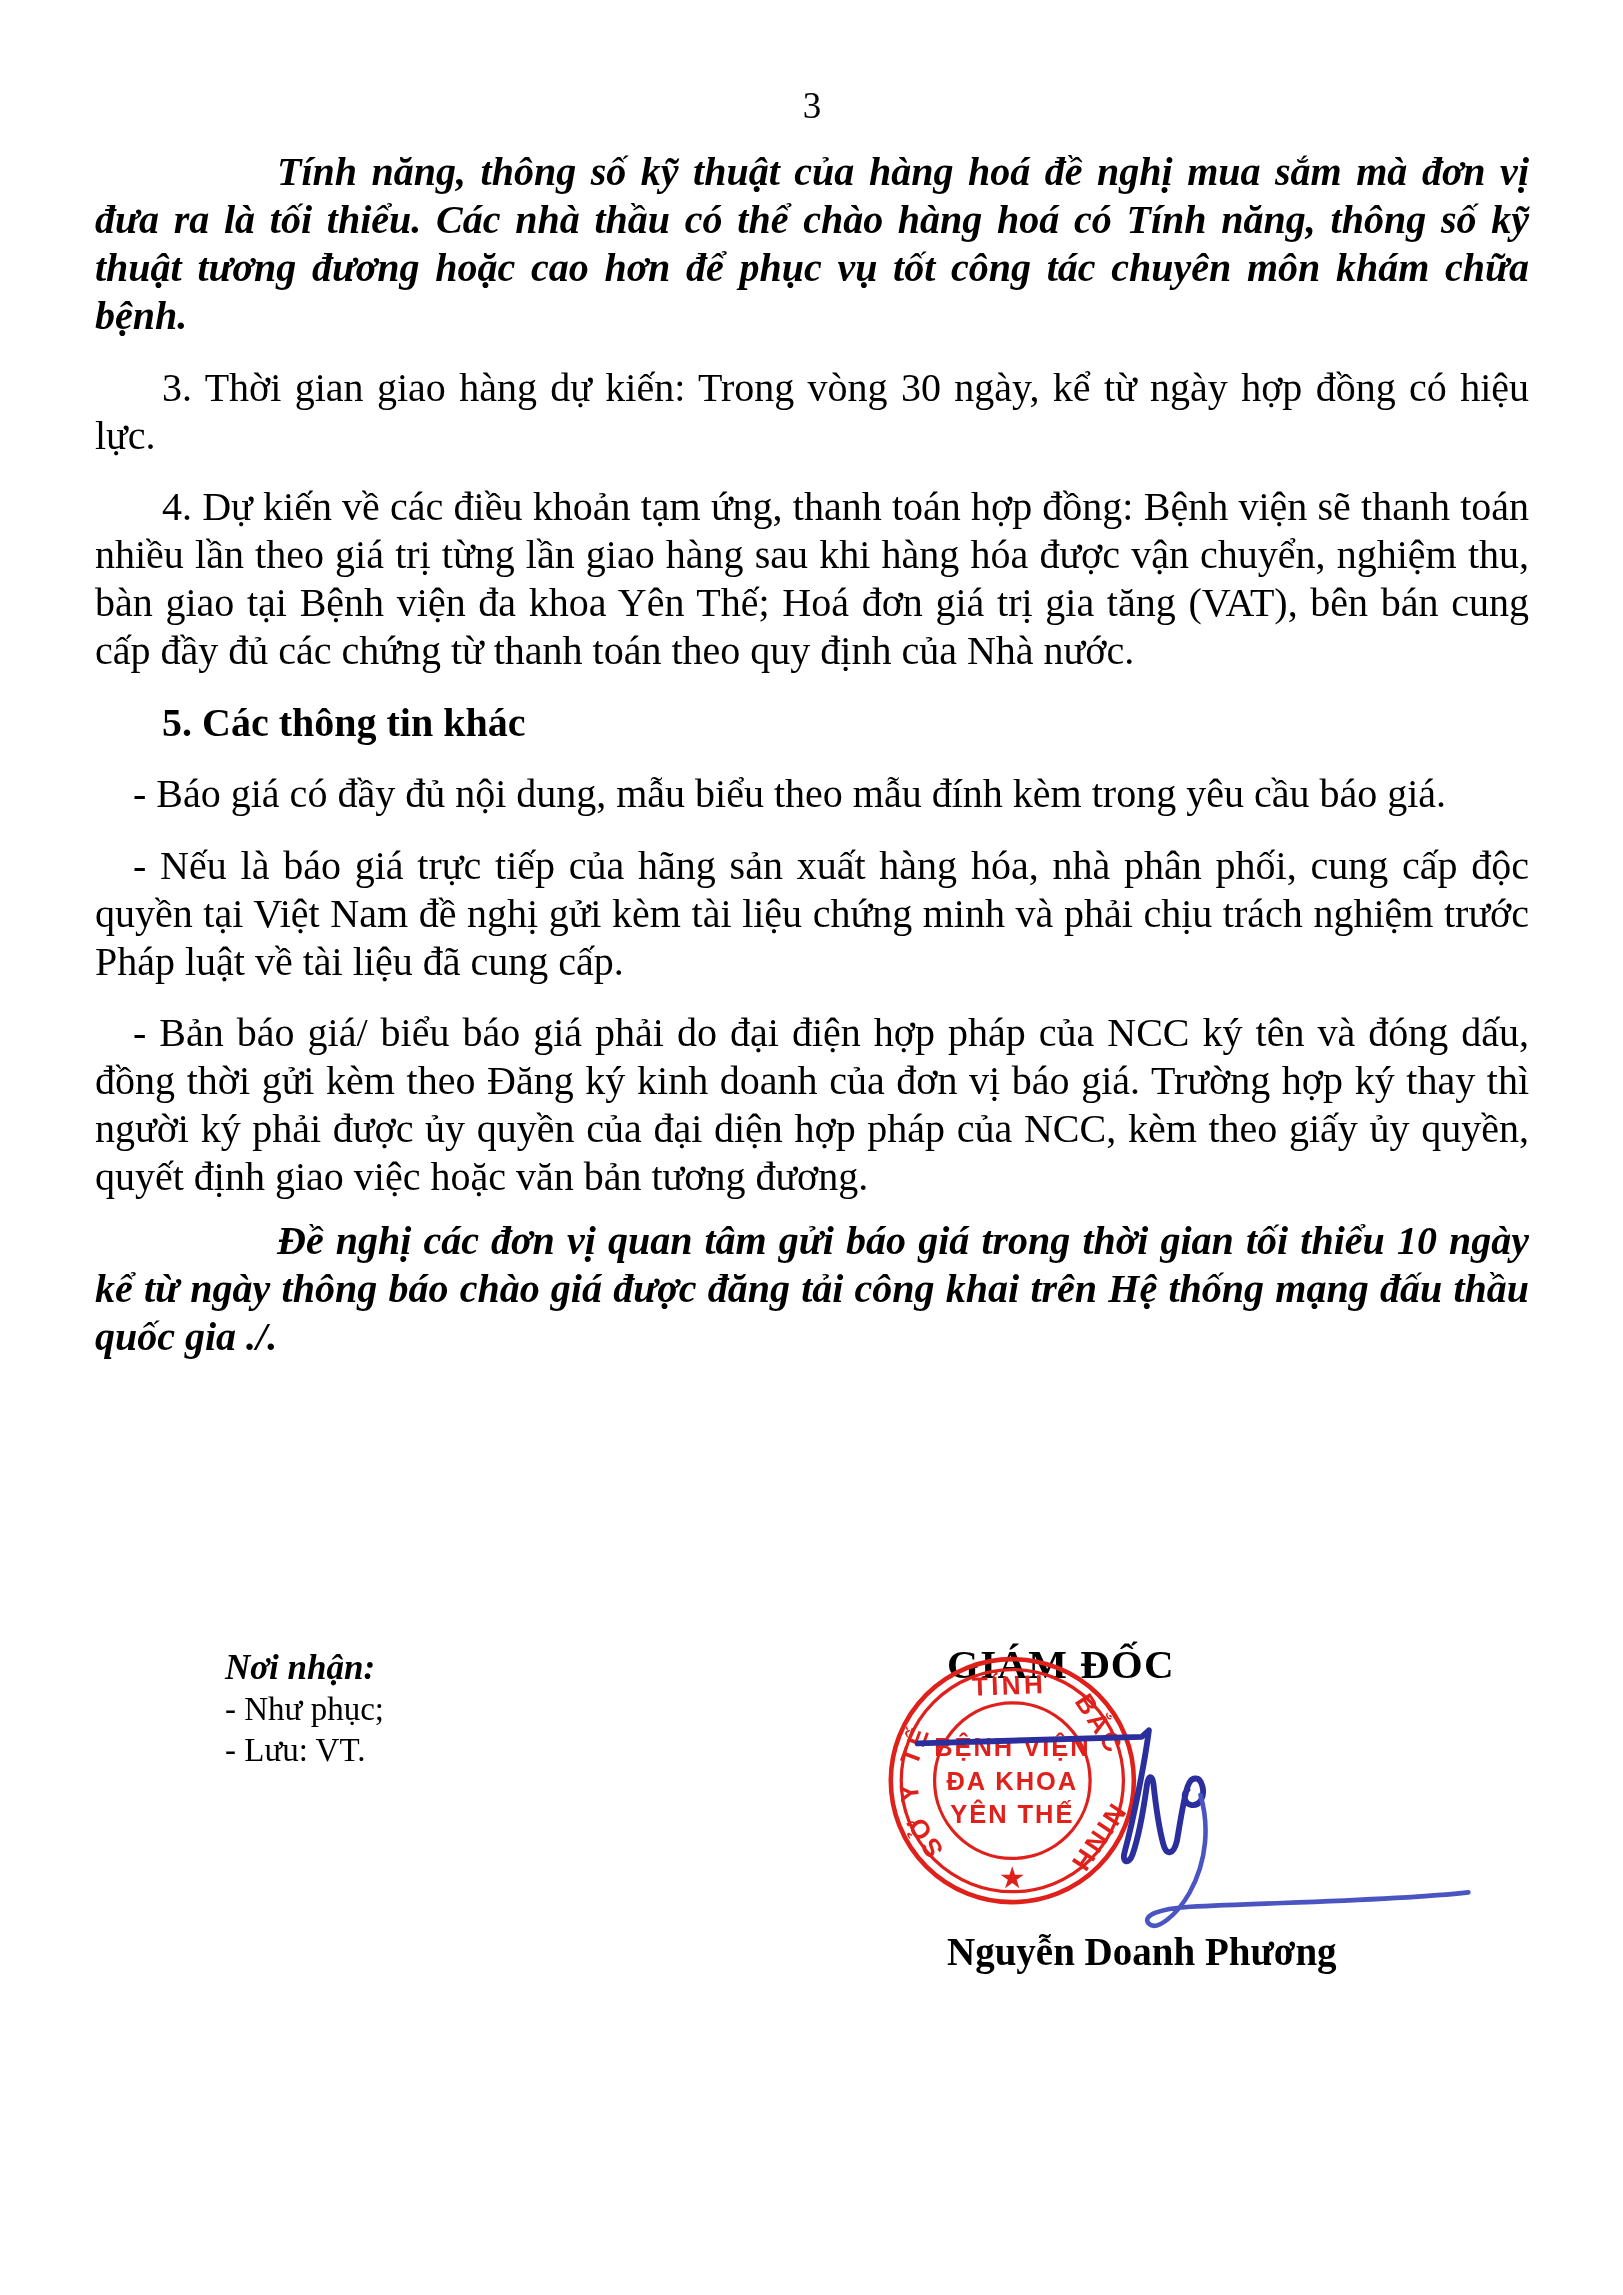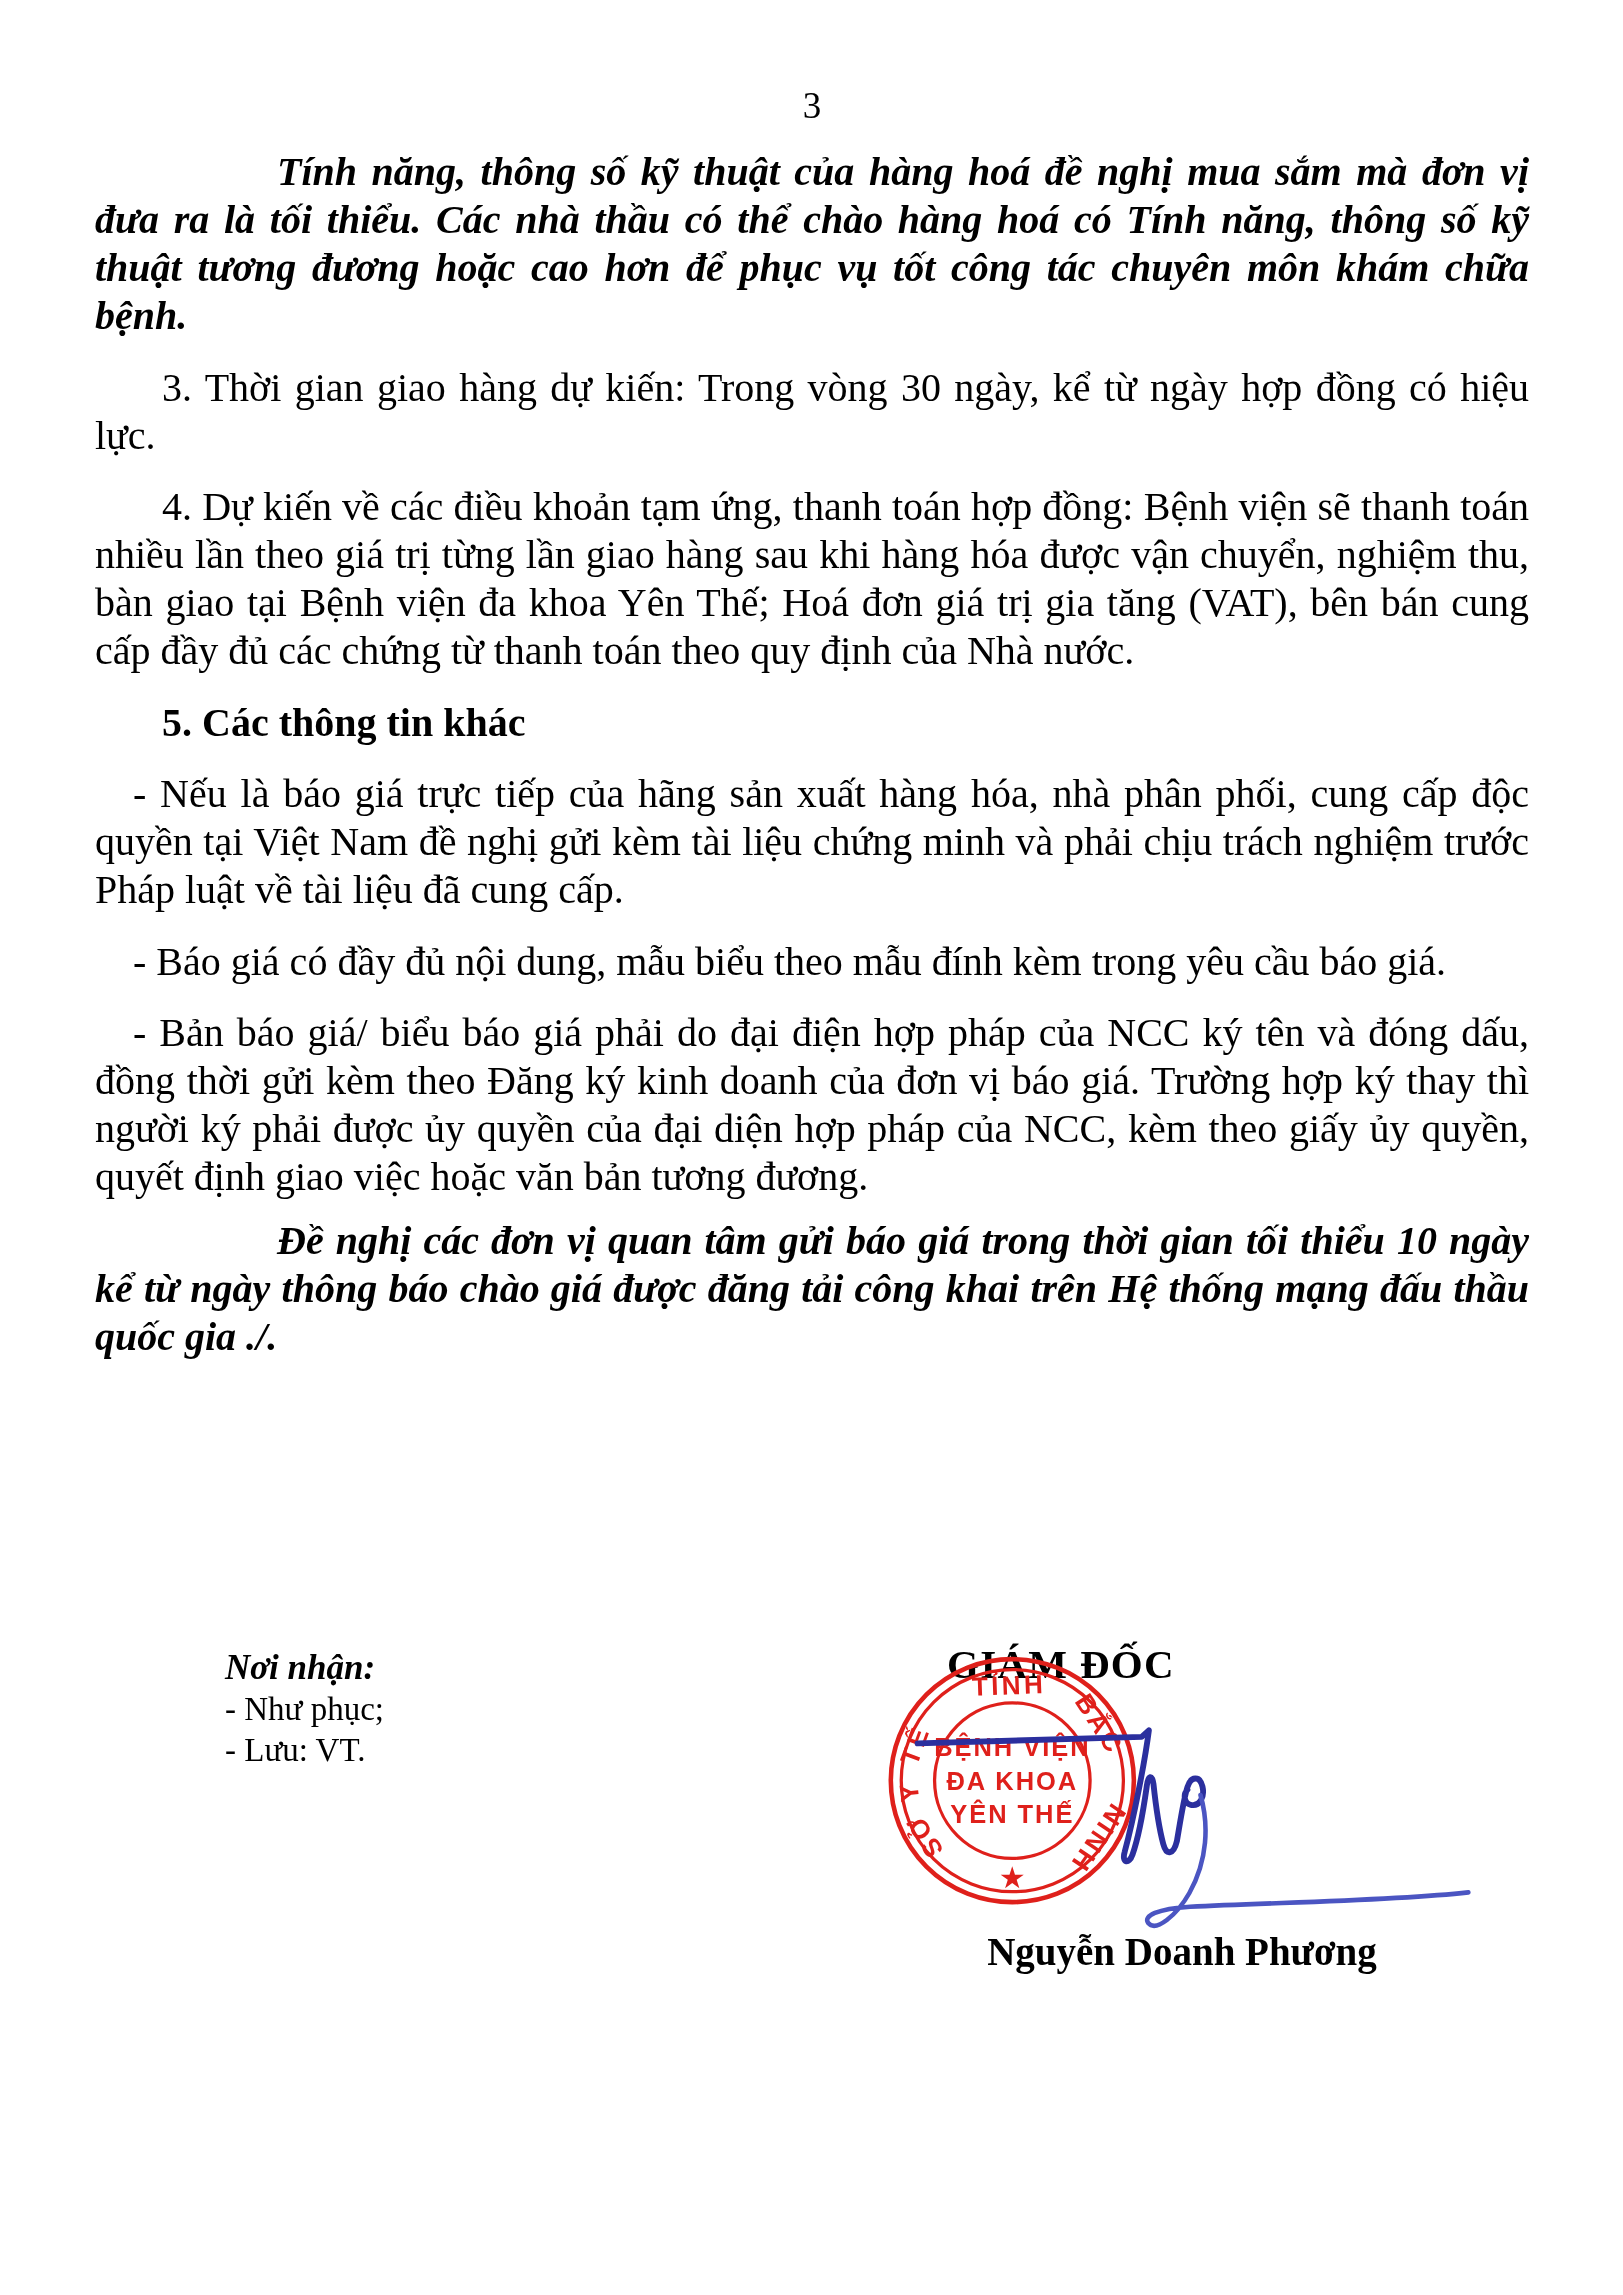--- a/index.html
+++ b/index.html
@@ -45,21 +45,21 @@
   }
   .recipient-item { font-size: 33px; line-height: 41px; }
 
   .director-title {
     position: absolute; left: 947px; top: 1641px; width: 470px;
     text-align: left; font-weight: bold; font-size: 41px;
     letter-spacing: 1.3px; line-height: 46px;
   }
   .signer-name {
     position: absolute; left: 947px; top: 1929px; width: 470px;
-    text-align: center; font-weight: bold; font-size: 39px; line-height: 46px;
+    text-align: left; font-weight: bold; font-size: 39px; line-height: 46px;
   }
   .sig-svg { position: absolute; left: 849px; top: 1627px; }
   .stamp-ring-word {
     font-family: "Liberation Sans", sans-serif;
     font-weight: bold; font-size: 40px; letter-spacing: 5px;
     text-anchor: middle;
   }
   .stamp-inner-line {
     font-family: "Liberation Sans", sans-serif;
     font-weight: bold; font-size: 39px; letter-spacing: 3px;
@@ -77,23 +77,23 @@
 
     <p class="para first bold-italic indent-big">Tính năng, thông số kỹ thuật của hàng hoá đề nghị mua sắm mà đơn vị đưa ra là tối thiểu. Các nhà thầu có thể chào hàng hoá có Tính năng, thông số kỹ thuật tương đương hoặc cao hơn để phục vụ tốt công tác chuyên môn khám chữa bệnh.</p>
 
 
     <p class="para indent-num">3. Thời gian giao hàng dự kiến: Trong vòng 30 ngày, kể từ ngày hợp đồng có hiệu lực.</p>
 
     <p class="para indent-num">4. Dự kiến về các điều khoản tạm ứng, thanh toán hợp đồng: Bệnh viện sẽ thanh toán nhiều lần theo giá trị từng lần giao hàng sau khi hàng hóa được vận chuyển, nghiệm thu, bàn giao tại Bệnh viện đa khoa Yên Thế; Hoá đơn giá trị gia tăng (VAT), bên bán cung cấp đầy đủ các chứng từ thanh toán theo quy định của Nhà nước.</p>
 
     <p class="para indent-num no-justify">5. Các thông tin khác</p>
 
+    <p class="para indent-dash">- Báo giá có đầy đủ nội dung, mẫu biểu theo mẫu đính kèm trong  yêu cầu báo giá.</p>
+
     <p class="para indent-dash">- Nếu là báo giá trực tiếp của hãng sản xuất hàng hóa, nhà phân phối, cung cấp độc quyền tại Việt Nam đề nghị gửi kèm tài liệu chứng minh và phải chịu trách nghiệm trước Pháp luật về tài liệu đã cung cấp.</p>
-
-    <p class="para indent-dash">- Báo giá có đầy đủ nội dung, mẫu biểu theo mẫu đính kèm trong  yêu cầu báo giá.</p>
 
     <p class="para indent-dash">- Bản báo giá/ biểu báo giá phải do đại điện hợp pháp của NCC ký tên và đóng dấu, đồng thời gửi kèm theo Đăng ký kinh doanh của đơn vị báo giá. Trường hợp ký thay thì người ký phải được ủy quyền của đại diện hợp pháp của NCC, kèm theo giấy ủy quyền, quyết định giao việc hoặc văn bản tương đương.</p>
 
     <p class="para bold-italic indent-big">Đề nghị các đơn vị quan tâm gửi báo giá trong thời gian tối thiểu 10 ngày kể từ ngày thông báo chào giá được đăng tải công khai trên Hệ thống mạng đấu thầu quốc gia ./.</p>
   </div>
 
   <div class="sig-area">
 
     <div class="recipients">
       <div class="recipients-heading">Nơi nhận:</div>

